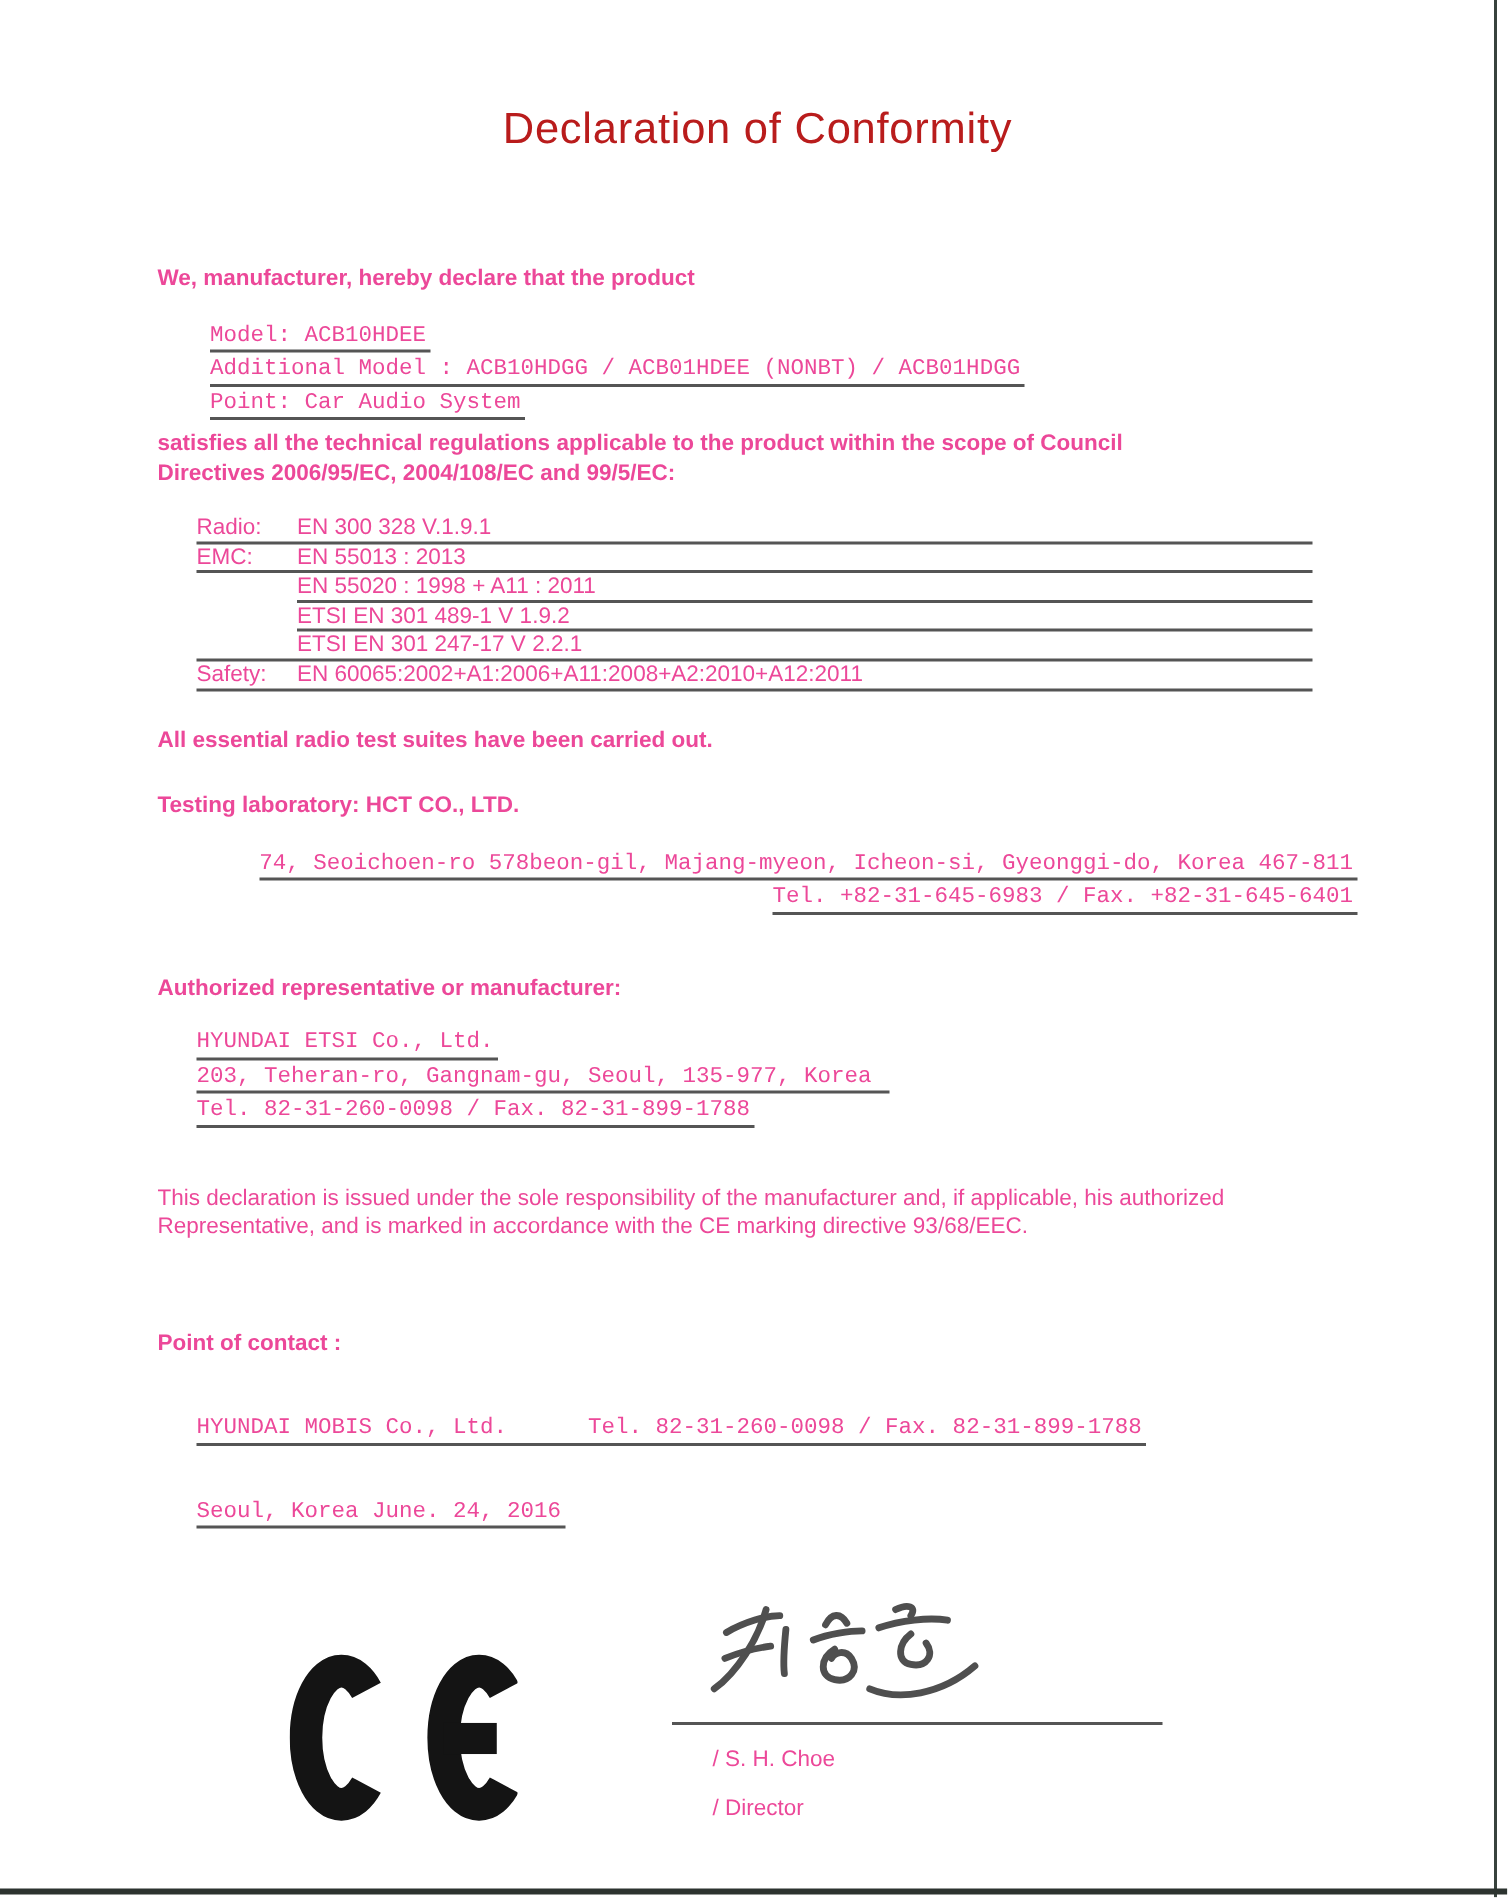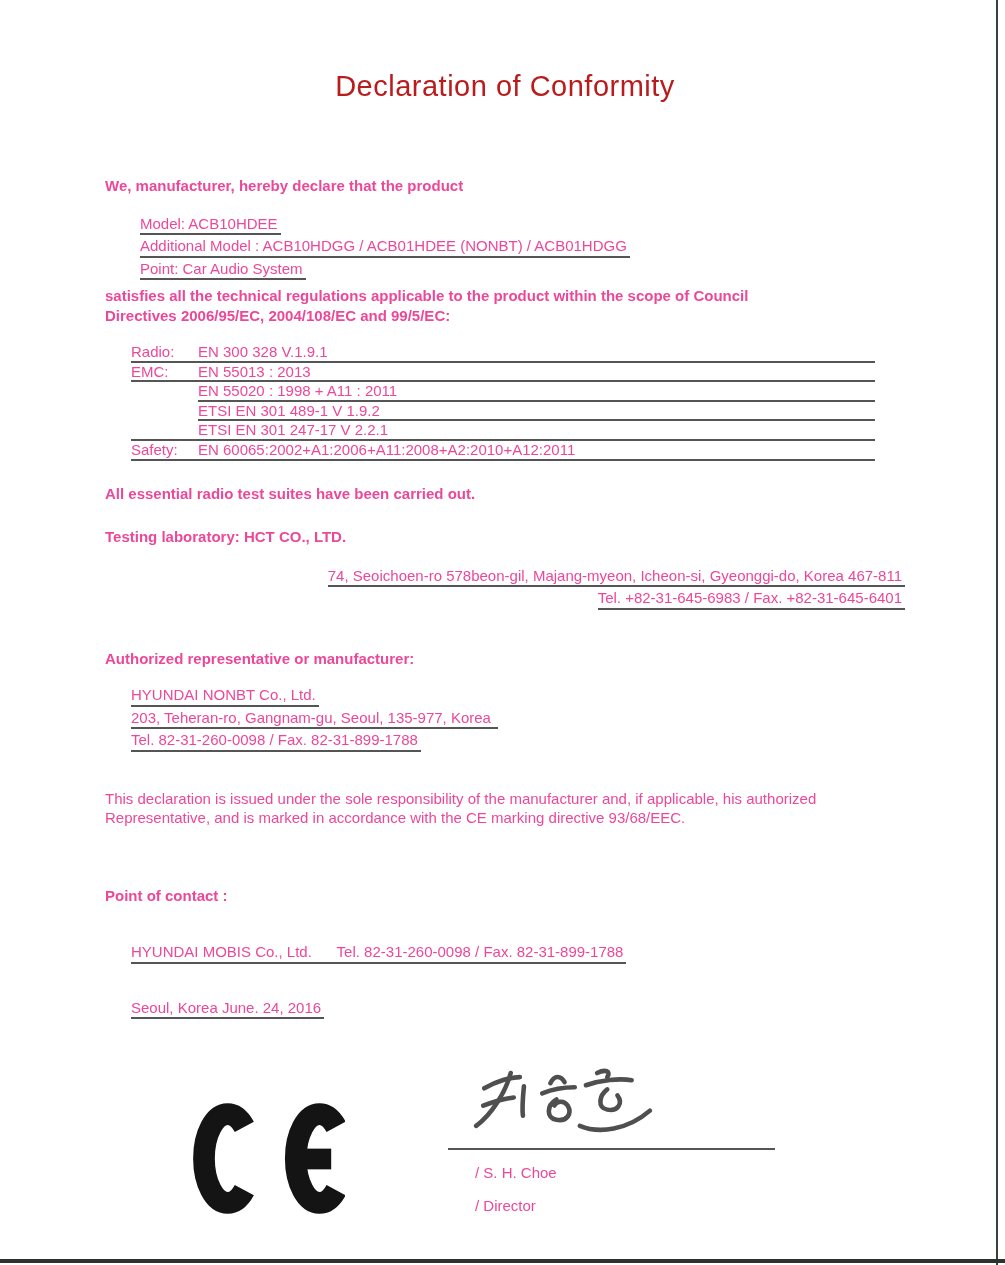--- a/index.html
+++ b/index.html
@@ -31,21 +31,21 @@
     line-height: 32px;
     font-weight: 400;
     color: #b91c1c;
     text-align: center;
     letter-spacing: 0.5px;
   }
   .b { font-weight: 700; }
   .txt { font-size: 15px; line-height: 19.5px; color: #ec4899; }
   .intro { margin-top: 74px; }
   .model-block { margin-top: 19px; margin-left: 35px; }
-  .u-line { display: block; line-height: 17.5px; margin-bottom: 2px; }
+  .u-line { display: block; line-height: 17.5px; margin-bottom: 2px; font-family: Liberation Mono, monospace; }
   .uline {
     display: inline-block;
     border-bottom: 2px solid #555;
     padding: 0 3px 1px 0;
     white-space: pre-wrap;
   }
   .satisfies { margin-top: 6px; }
   .std-table { margin-top: 18px; margin-left: 26px; width: 744px; }
   .std-row { display: flex; }
   .std-row span { display: block; line-height: 17.6px; }
@@ -127,21 +127,21 @@
     <div class="txt b lab-heading">Testing laboratory: HCT CO., LTD.</div>
 
     <div class="lab-block">
       <div class="txt u-line"><span class="uline">74, Seoichoen-ro 578beon-gil, Majang-myeon, Icheon-si, Gyeonggi-do, Korea 467-811</span></div>
       <div class="txt u-line"><span class="uline">Tel. +82-31-645-6983 / Fax. +82-31-645-6401</span></div>
     </div>
 
     <div class="txt b rep-heading">Authorized representative or manufacturer:</div>
 
     <div class="rep-block">
-      <div class="txt u-line"><span class="uline">HYUNDAI NONBT Co., Ltd.</span></div>
+      <div class="txt u-line"><span class="uline">HYUNDAI ETSI Co., Ltd.</span></div>
       <div class="txt u-line"><span class="uline">203, Teheran-ro, Gangnam-gu, Seoul, 135-977, Korea </span></div>
       <div class="txt u-line"><span class="uline">Tel. 82-31-260-0098 / Fax. 82-31-899-1788</span></div>
     </div>
 
     <div class="txt resp-note">
       <div>This declaration is issued under the sole responsibility of the manufacturer and, if applicable, his authorized</div>
       <div>Representative, and is marked in accordance with the CE marking directive 93/68/EEC.</div>
     </div>
 
     <div class="txt b contact-heading">Point of contact :</div>

